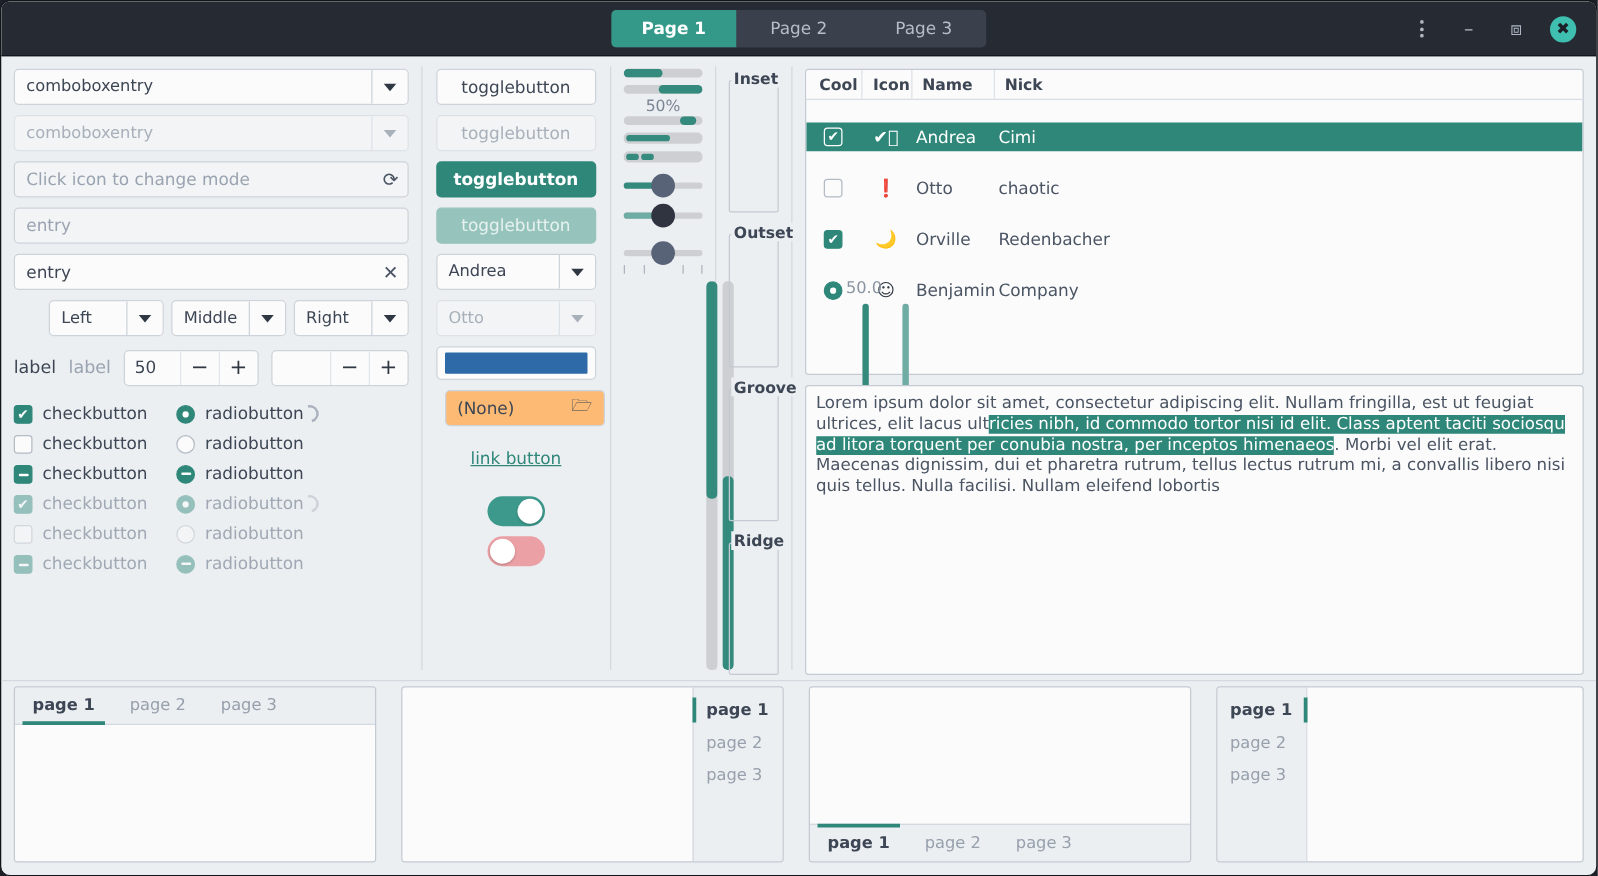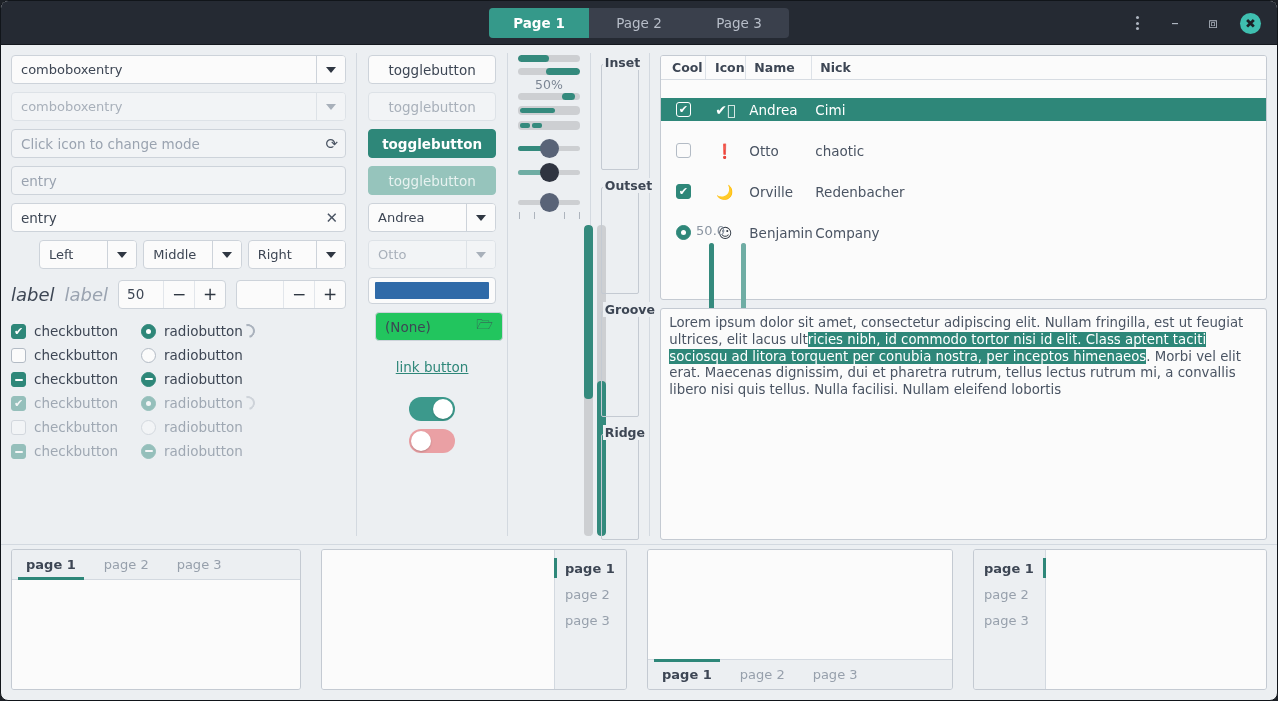--- a/index.html
+++ b/index.html
@@ -116,21 +116,21 @@
   .caret { width:0;height:0;border-left:5px solid transparent;border-right:5px solid transparent;border-top:6px solid #2f3742;}
   .caret.dis { border-top-color:#a8b0ba; }
   .entry.withicon { justify-content: space-between; padding-right: 7px; }
   .icon-refresh, .icon-clear {
     color: #4a5463; font-size: 15px; display:flex;align-items:center;
   }
   .row3 { display:flex; gap:6px;padding-left:28px; }
   .row3 > .combo { flex:1 1 0; }
 
   .spinrow { display:flex; align-items:center; gap:10px; height:30px; margin-top:2px;}
-  .lbl { color:#3d4654; font-size:18px;font-style:italic; }
+  .lbl { color:#3d4654; font-size:14px; }
   .lbl.dim { color:#9aa3b0; }
   .spin {
     display:flex; height:29px; border:1px solid #cdd3da; border-radius:4px; background:#fbfbfb; overflow:hidden;
   }
   .spin .val { width:44px; display:flex;align-items:center;padding:0 8px;color:#3d4654;font-size:13.5px;}
   .spin .sbtn { width:31px; display:flex;align-items:center;justify-content:center;color:#2f3742;font-size:17px;border-left:1px solid #e2e6eb;}
   .spin.empty .val { width: 46px; }
 
   .checks { margin-top: 6px; display:flex; flex-direction:column; gap:8px; }
   .checkrow { display:flex; align-items:center; }
@@ -179,21 +179,21 @@
   .fontbtn {
     width:128px;height:29px;border:1px solid #cdd3da;border-radius:4px;background:#fbfbfb;
     display:flex;align-items:center;justify-content:center;gap:10px;color:#3d4654;font-size:13.5px;
   }
   .colorbtn {
     width:128px;height:27px;border:1px solid #cdd3da;border-radius:4px;background:#fbfbfb;
     display:flex;align-items:center;justify-content:center;
   }
   .colorbtn .swatch { width:114px;height:17px;background:#2f6aa8;border-radius:1px;}
   .filebtn {
-    width:128px;height:29px;border:1px solid #cdd3da;border-radius:4px;background:#22c55e;
+    width:128px;height:29px;border:1px solid #cdd3da;border-radius:4px;background:#fdba74;
     display:flex;align-items:center;justify-content:space-between;padding:0 9px;color:#3d4654;font-size:13.5px;margin-left:14px;
   }
   .linkbtn { color:#2e8779; text-decoration:underline; font-size:13.5px; margin-top:10px; }
   .switch { width:46px;height:24px;border-radius:12px;position:relative;display:flex;align-items:center; }
   .switch.on { background:#3c998c; justify-content:flex-end; }
   .switch.off { background:#eaa0a4; justify-content:flex-start; }
   .switch .knob { width:20px;height:20px;border-radius:50%;background:#fff; margin:0 2px; box-shadow:0 1px 2px rgba(0,0,0,.2);}
 
   
   .col3 { width: 292px; }

